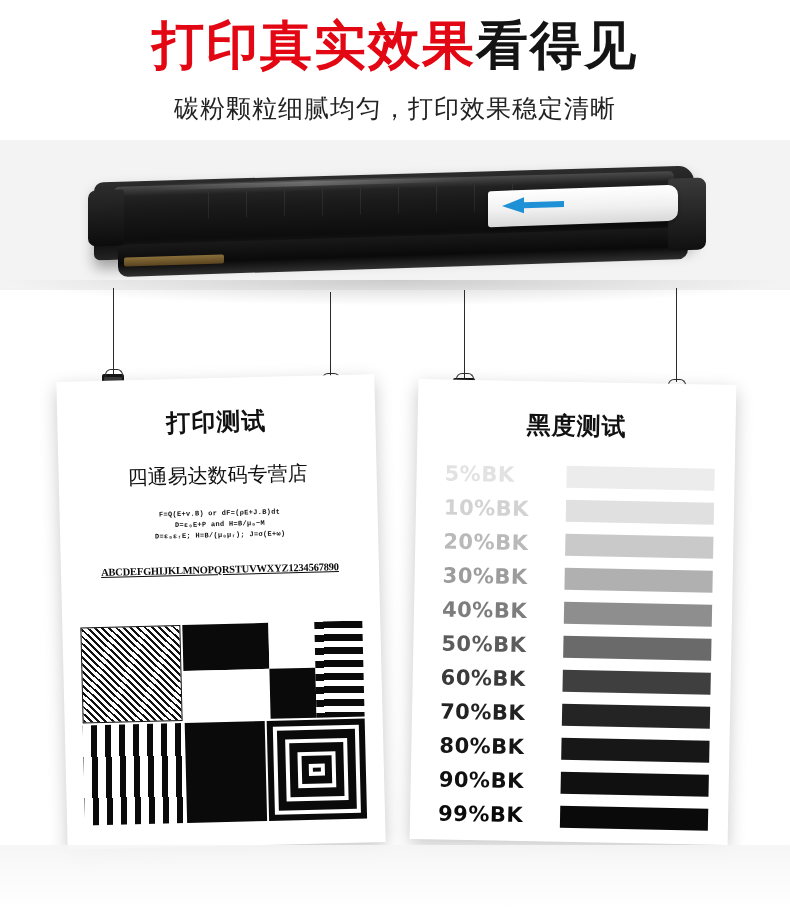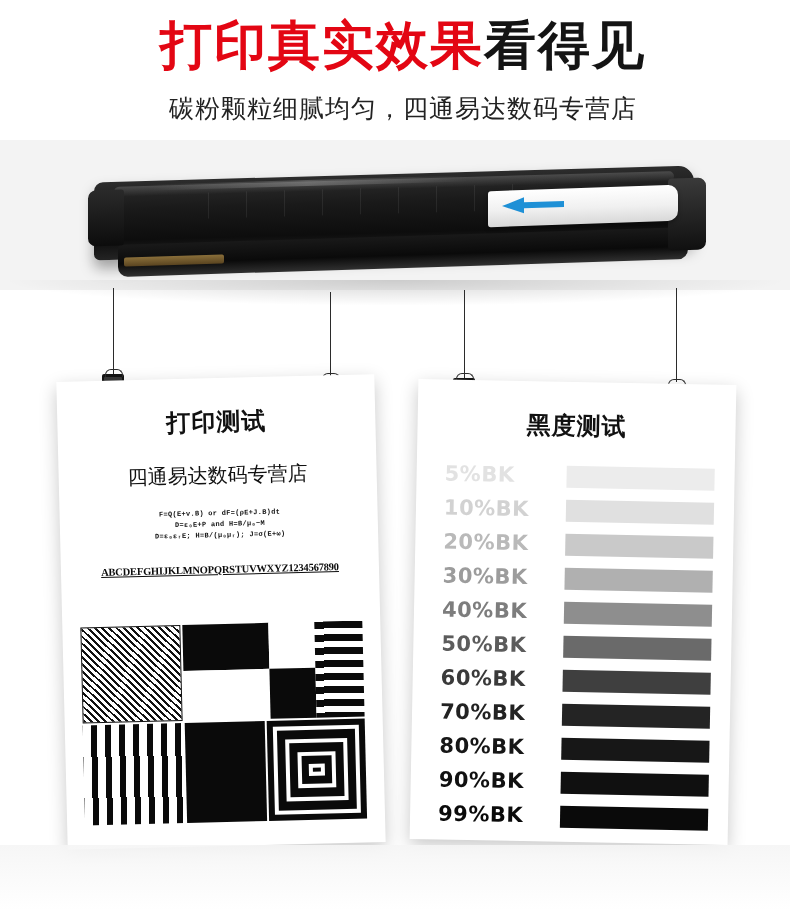--- a/index.html
+++ b/index.html
@@ -12,21 +12,21 @@
     height: 910px;
     position: relative;
     overflow: hidden;
     font-family: "Liberation Sans", sans-serif;
     -webkit-font-smoothing: antialiased;
   }
 
   
   .header {
     position: absolute;
-    left: 8px; top: 0;
+    left: 0; top: 0;
     width: 696px;
     height: 140px;
     background: #ffffff;
   }
   .headline {
     position: absolute;
     left: 0; top: 12px;
     width: 790px;
     text-align: center;
     font-size: 52px;
@@ -332,21 +332,21 @@
 </head>
 <body>
 
 <div class="bg-band top"></div>
 <div class="bg-band bottom"></div>
 
 <div class="header">
   <div class="headline">
     <span class="red">打印真实效果</span><span class="dark">看得见</span>
   </div>
-  <div class="subline">碳粉颗粒细腻均匀，四通易达数码专营店</div>
+  <div class="subline">碳粉颗粒细腻均匀，打印效果稳定清晰</div>
 </div>
 
 <div class="cartridge-wrap">
   <div class="cart-body"></div>
   <div class="cart-ribs"></div>
   <div class="cart-highlight"></div>
   <div class="cart-lower"></div>
   <div class="cart-leftcap"></div>
   <div class="cart-endcap"></div>
   <div class="cart-goldstrip"></div>

